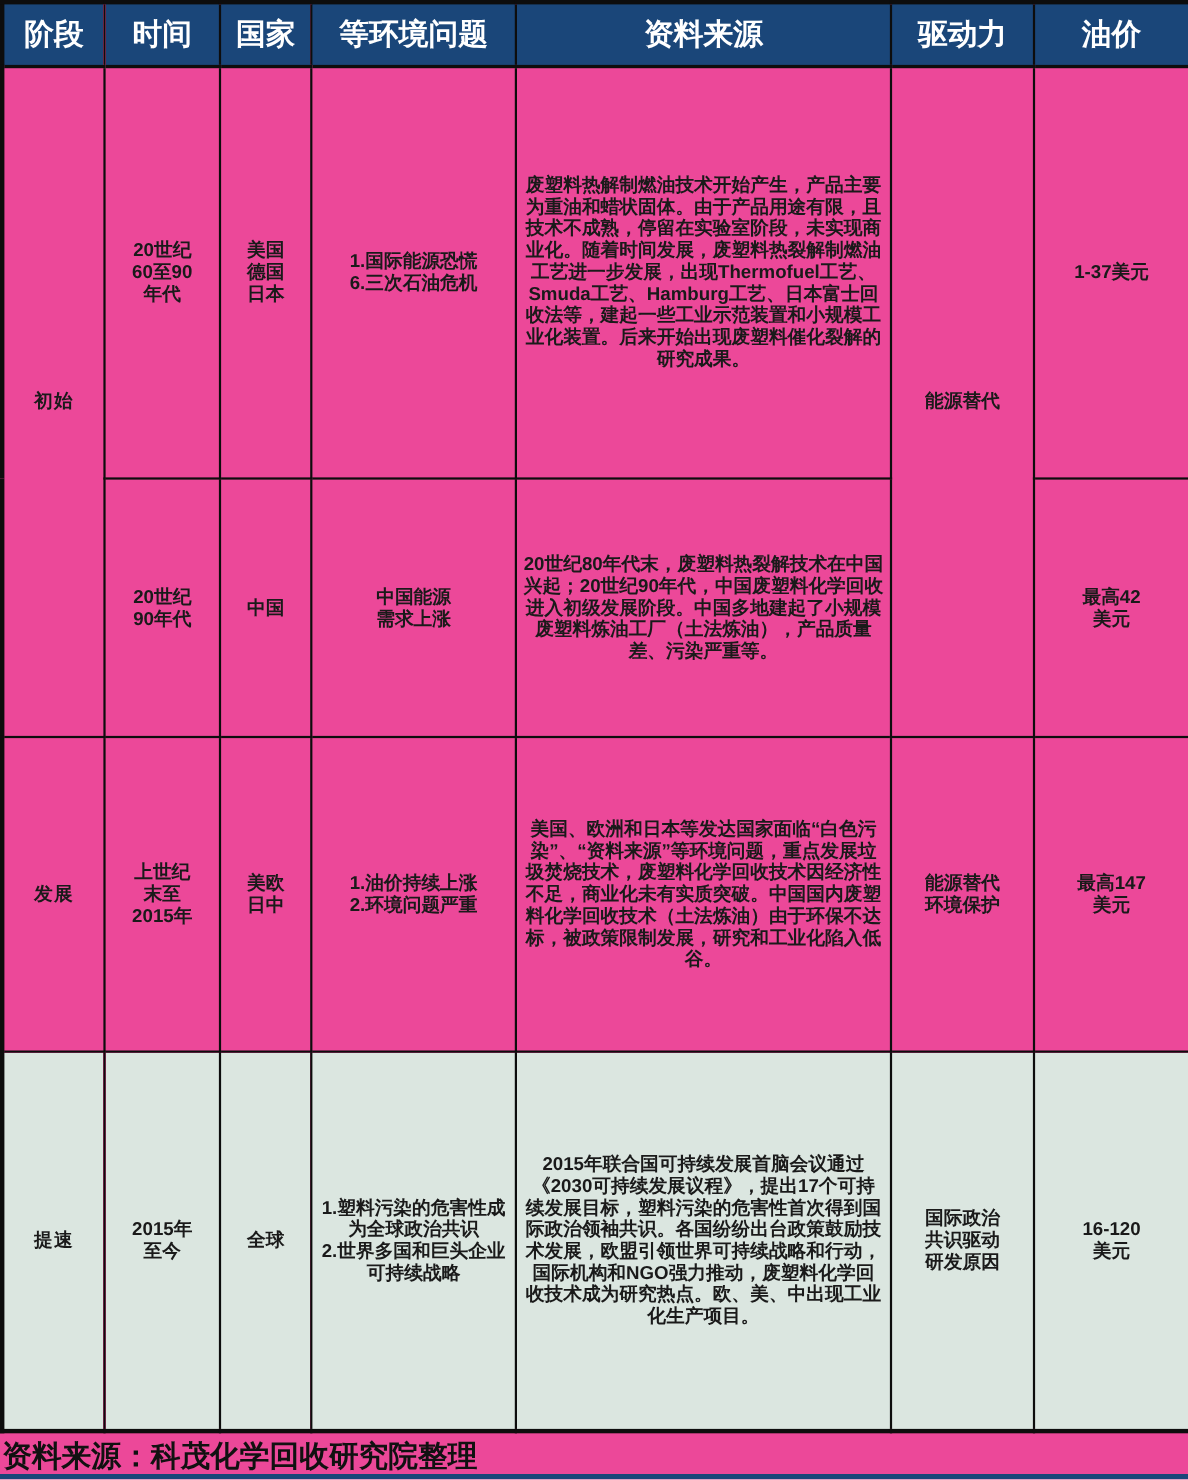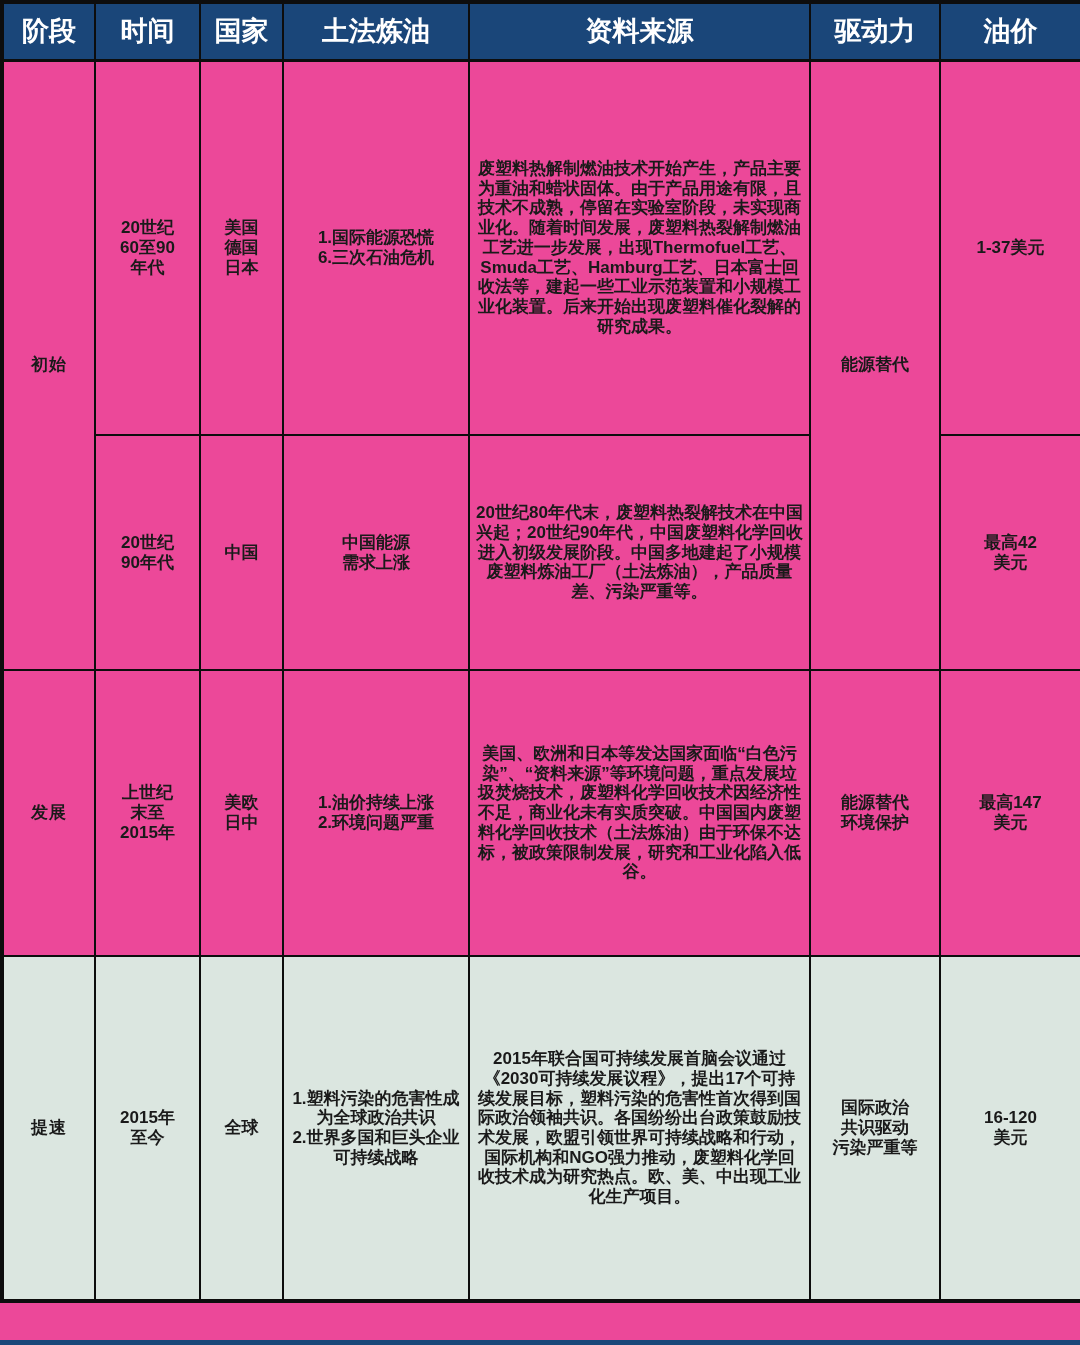--- a/index.html
+++ b/index.html
@@ -83,21 +83,21 @@
       <col style="width:186px">
       <col style="width:341px">
       <col style="width:130px">
       <col style="width:142px">
     </colgroup>
     <thead>
       <tr>
         <th>阶段</th>
         <th>时间</th>
         <th>国家</th>
-        <th>土法炼油</th>
+        <th>等环境问题</th>
         <th>资料来源</th>
         <th>驱动力</th>
         <th>油价</th>
       </tr>
     </thead>
     <tbody>
       <tr style="height:375px">
         <td class="c-stage" rowspan="2">初始</td>
         <td class="c-time">20世纪
 60至90
@@ -139,23 +139,24 @@
       <tr style="height:345px" class="row-accel">
         <td class="c-stage">提速</td>
         <td class="c-time">2015年
 至今</td>
         <td class="c-country">全球</td>
         <td class="c-reason">1.塑料污染的危害性成为全球政治共识
 2.世界多国和巨头企业可持续战略</td>
         <td class="c-dev">2015年联合国可持续发展首脑会议通过《2030可持续发展议程》，提出17个可持续发展目标，塑料污染的危害性首次得到国际政治领袖共识。各国纷纷出台政策鼓励技术发展，欧盟引领世界可持续战略和行动，国际机构和NGO强力推动，废塑料化学回收技术成为研究热点。欧、美、中出现工业化生产项目。</td>
         <td class="c-driver">国际政治
 共识驱动
-污染严重等</td>
+研发原因</td>
         <td class="c-oil">16-120
 美元</td>
       </tr>
     </tbody>
   </table>
 
+  <div class="source-note">资料来源：科茂化学回收研究院整理</div>
 
   <div class="bottom-bar"></div>
 
 </div>
 
 </body></html>

